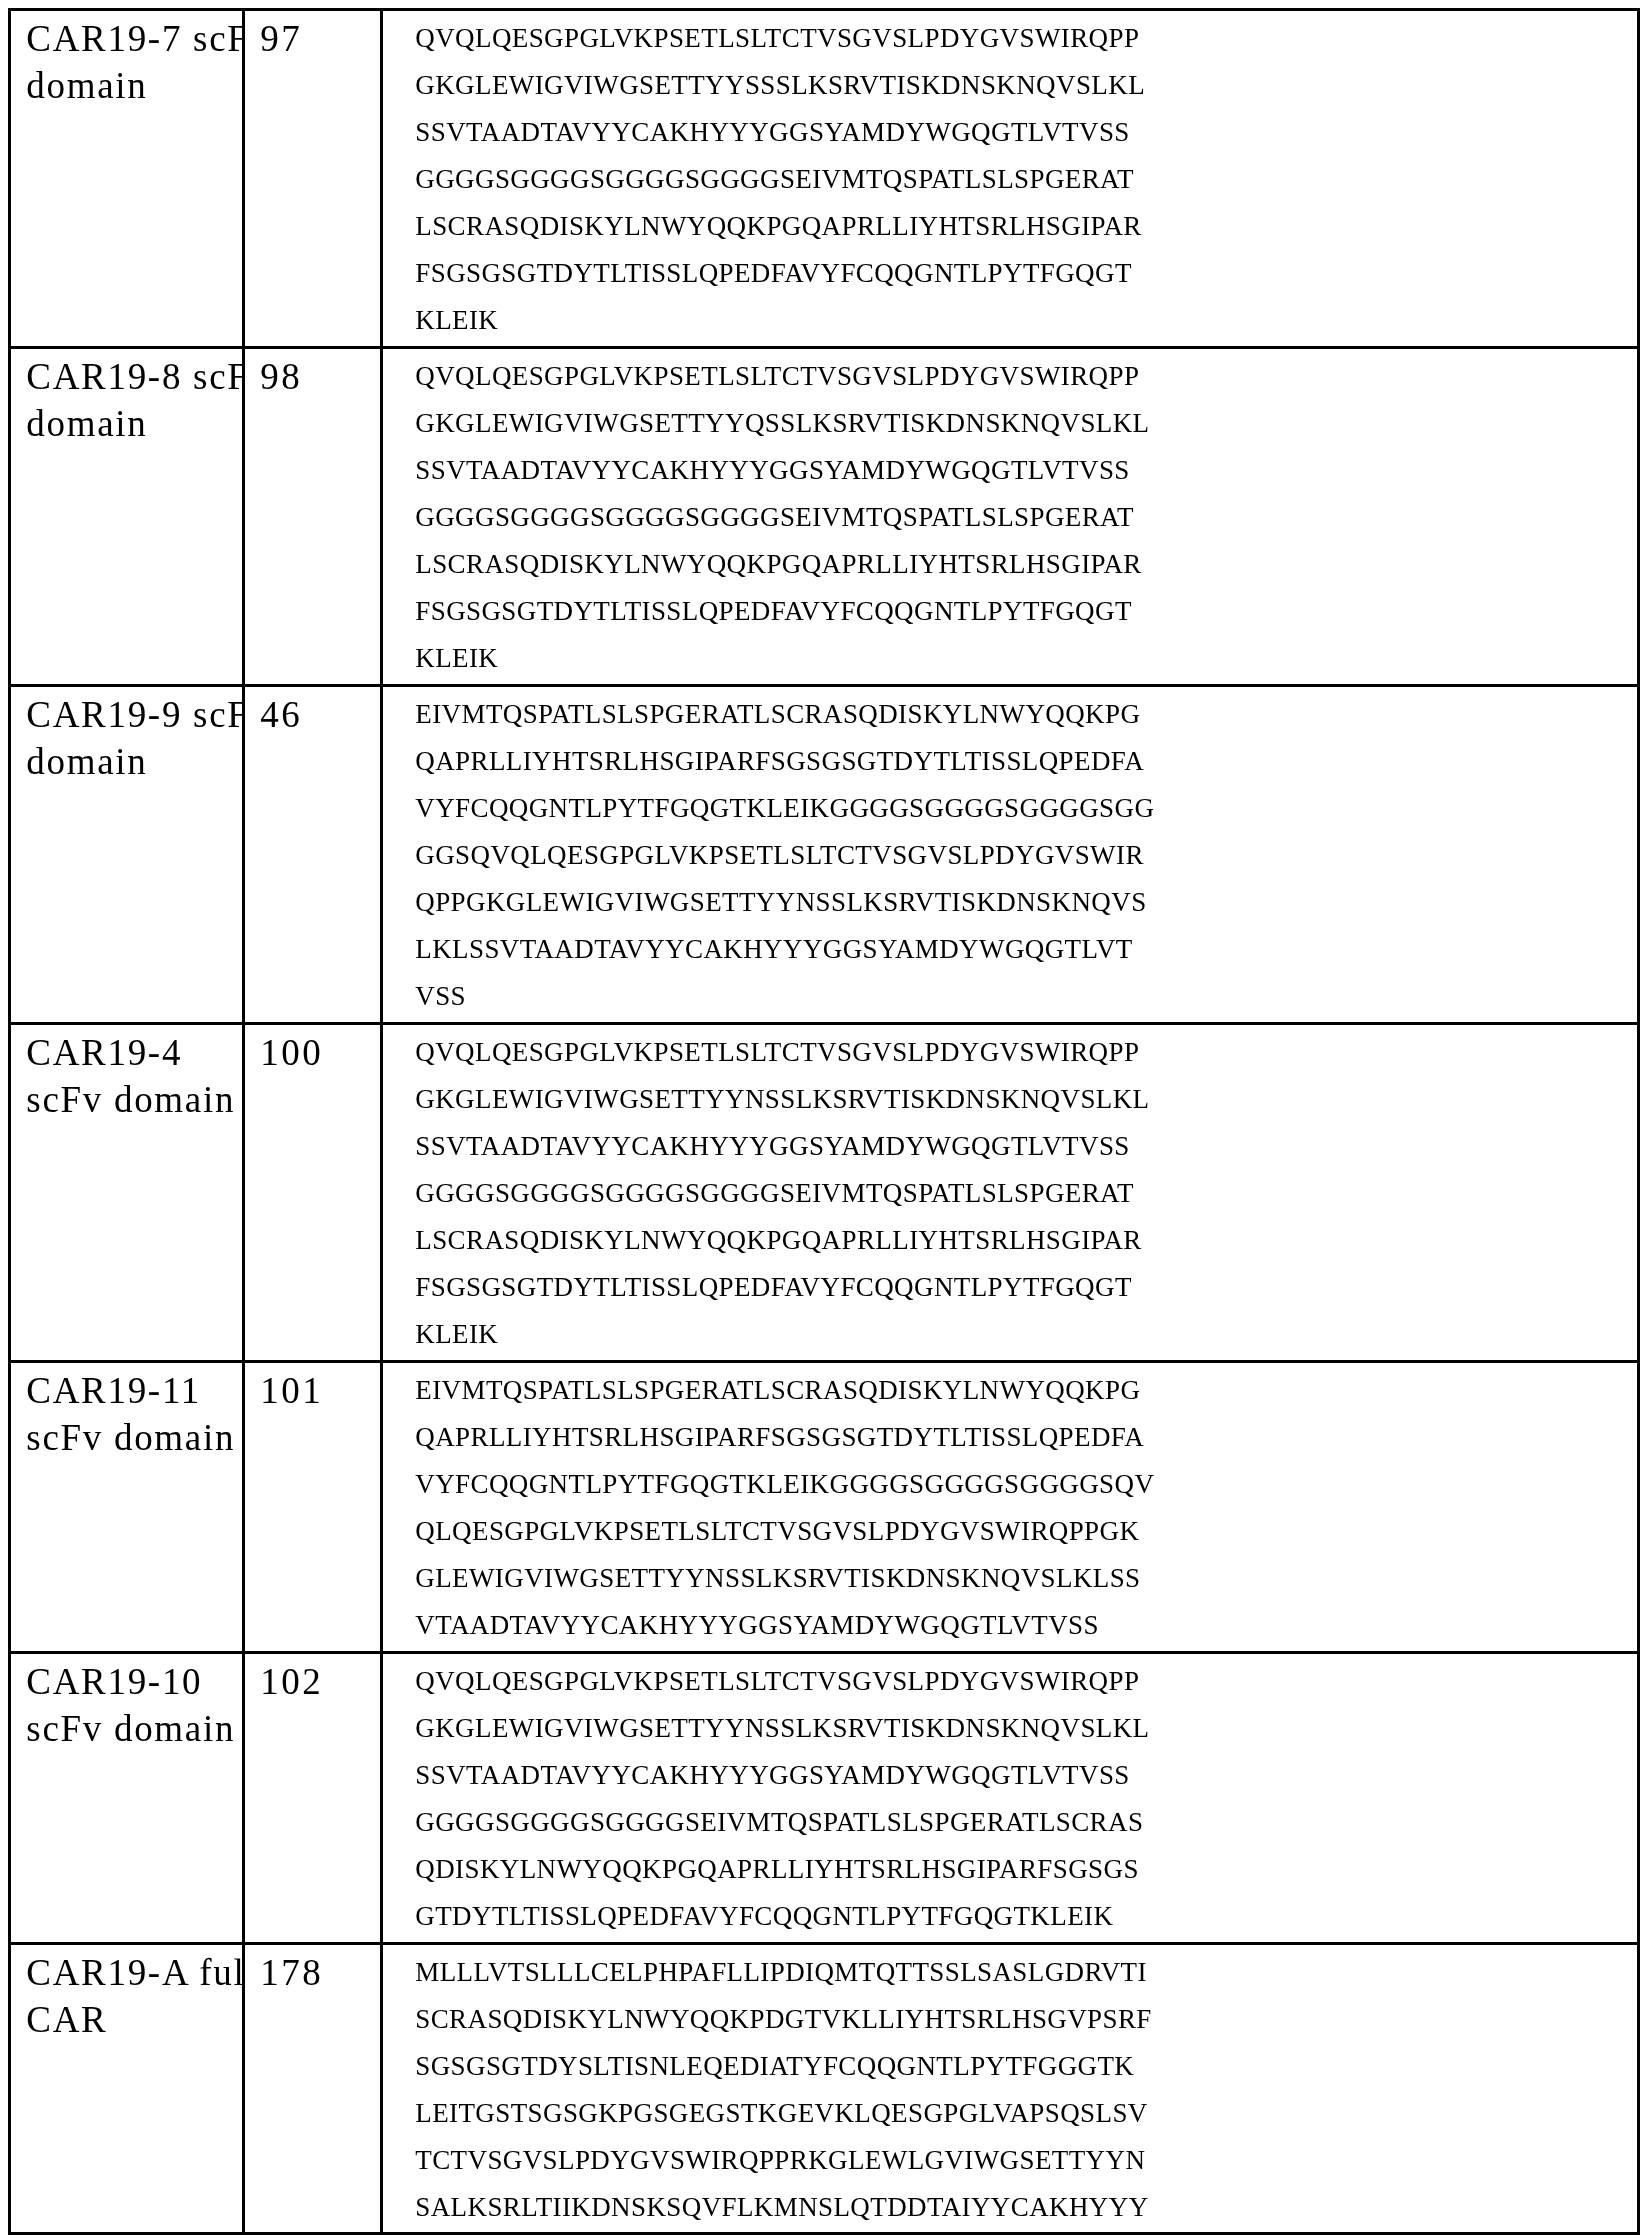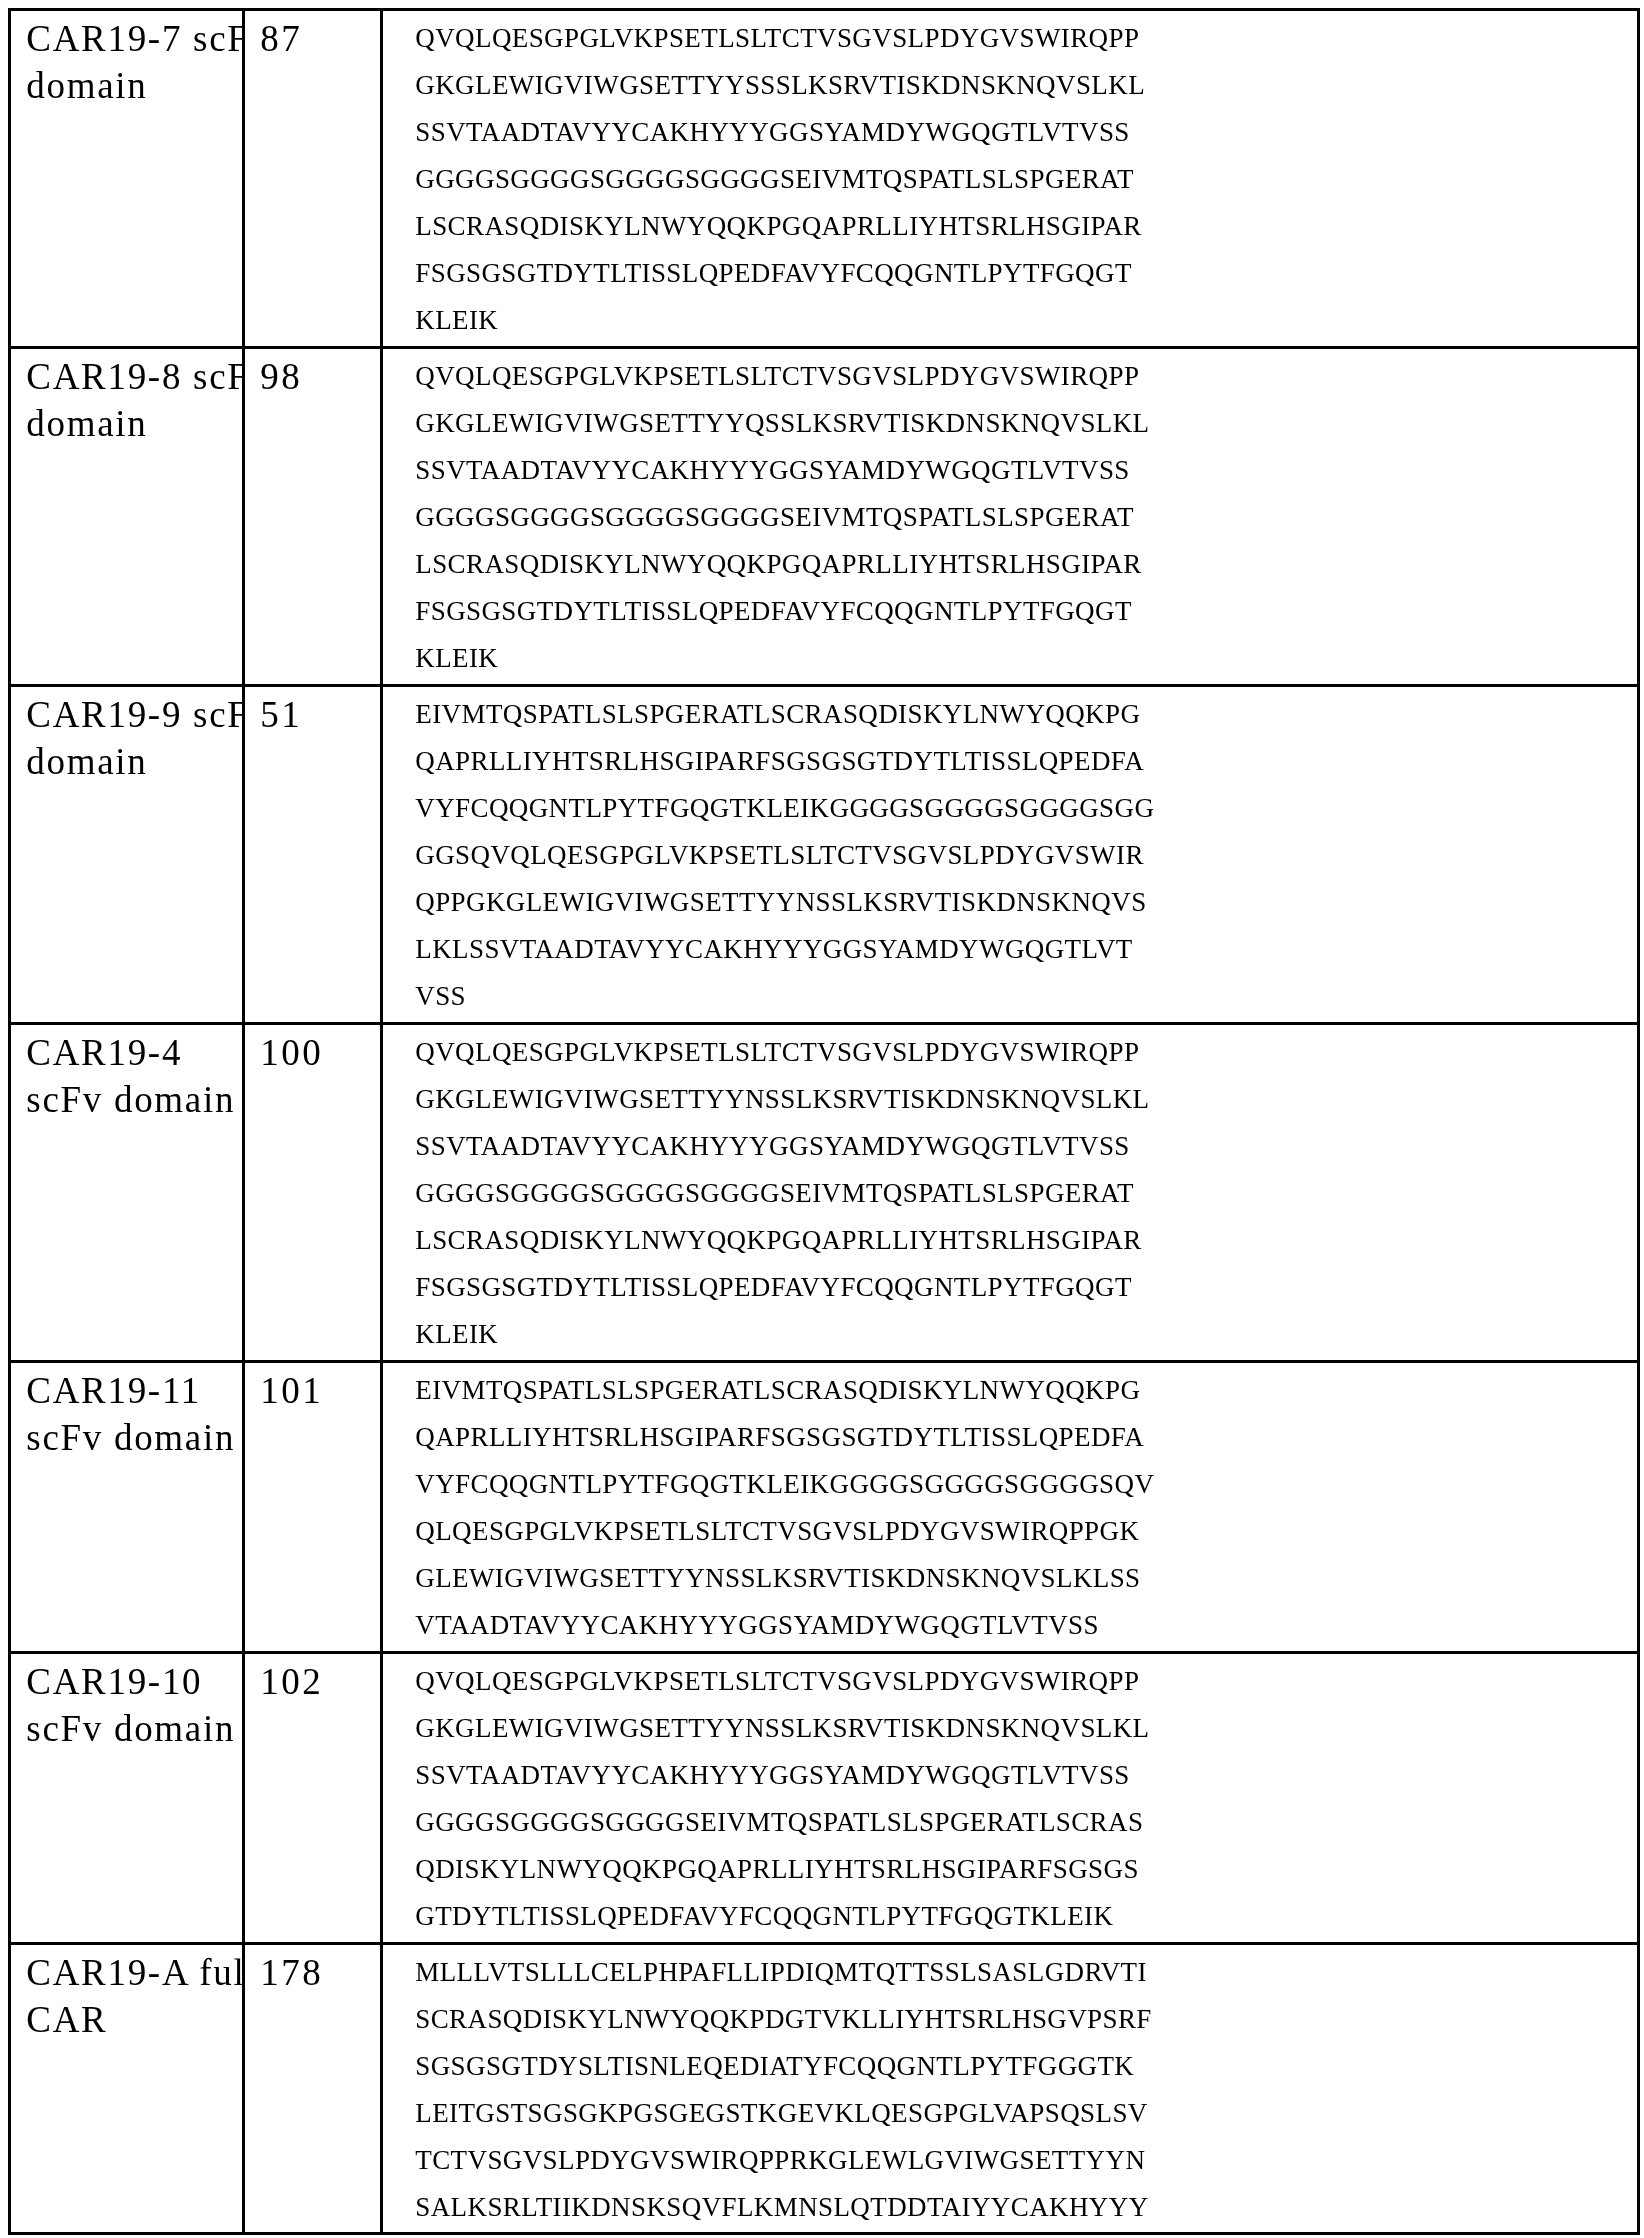--- a/index.html
+++ b/index.html
@@ -65,21 +65,21 @@
       <col style="width:138px">
       <col style="width:1257px">
     </colgroup>
     <tbody>
         <tr class="seq-row">
     <td class="name-cell">
             <div class="txt-line">CAR19-7 scFv</div>
             <div class="txt-line">domain</div>
           </td>
     <td class="id-cell">
-            <div class="txt-line">87</div>
+            <div class="txt-line">97</div>
           </td>
     <td class="seq-cell">
             <div class="txt-line">QVQLQESGPGLVKPSETLSLTCTVSGVSLPDYGVSWIRQPP</div>
             <div class="txt-line">GKGLEWIGVIWGSETTYYSSSLKSRVTISKDNSKNQVSLKL</div>
             <div class="txt-line">SSVTAADTAVYYCAKHYYYGGSYAMDYWGQGTLVTVSS</div>
             <div class="txt-line">GGGGSGGGGSGGGGSGGGGSEIVMTQSPATLSLSPGERAT</div>
             <div class="txt-line">LSCRASQDISKYLNWYQQKPGQAPRLLIYHTSRLHSGIPAR</div>
             <div class="txt-line">FSGSGSGTDYTLTISSLQPEDFAVYFCQQGNTLPYTFGQGT</div>
             <div class="txt-line">KLEIK</div>
           </td>
@@ -101,21 +101,21 @@
             <div class="txt-line">FSGSGSGTDYTLTISSLQPEDFAVYFCQQGNTLPYTFGQGT</div>
             <div class="txt-line">KLEIK</div>
           </td>
   </tr>
         <tr class="seq-row">
     <td class="name-cell">
             <div class="txt-line">CAR19-9 scFv</div>
             <div class="txt-line">domain</div>
           </td>
     <td class="id-cell">
-            <div class="txt-line">51</div>
+            <div class="txt-line">46</div>
           </td>
     <td class="seq-cell">
             <div class="txt-line">EIVMTQSPATLSLSPGERATLSCRASQDISKYLNWYQQKPG</div>
             <div class="txt-line">QAPRLLIYHTSRLHSGIPARFSGSGSGTDYTLTISSLQPEDFA</div>
             <div class="txt-line">VYFCQQGNTLPYTFGQGTKLEIKGGGGSGGGGSGGGGSGG</div>
             <div class="txt-line">GGSQVQLQESGPGLVKPSETLSLTCTVSGVSLPDYGVSWIR</div>
             <div class="txt-line">QPPGKGLEWIGVIWGSETTYYNSSLKSRVTISKDNSKNQVS</div>
             <div class="txt-line">LKLSSVTAADTAVYYCAKHYYYGGSYAMDYWGQGTLVT</div>
             <div class="txt-line">VSS</div>
           </td>

